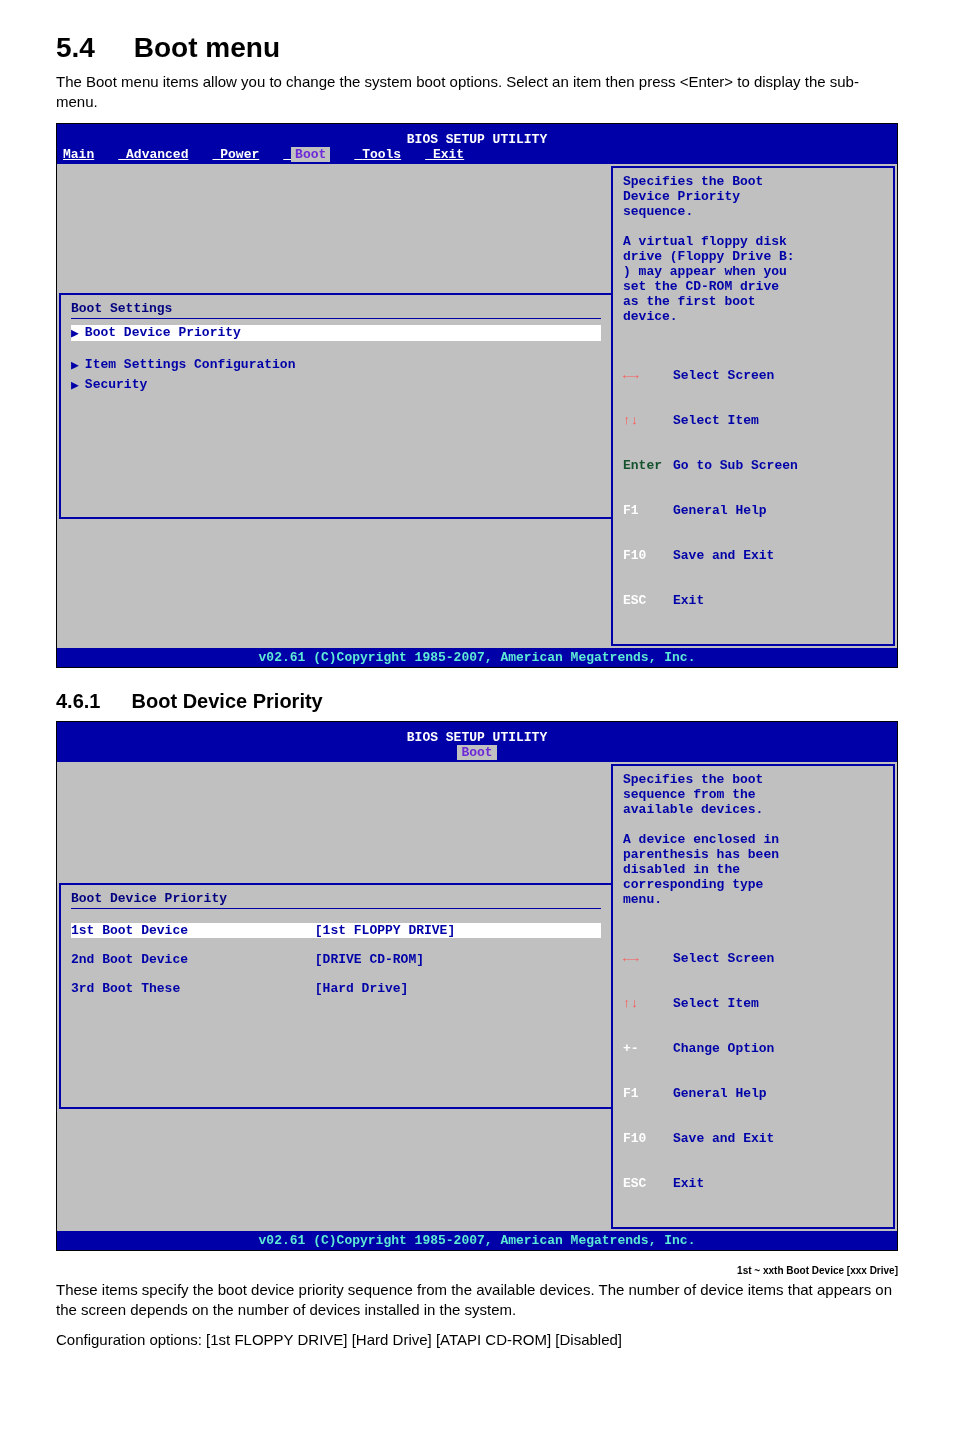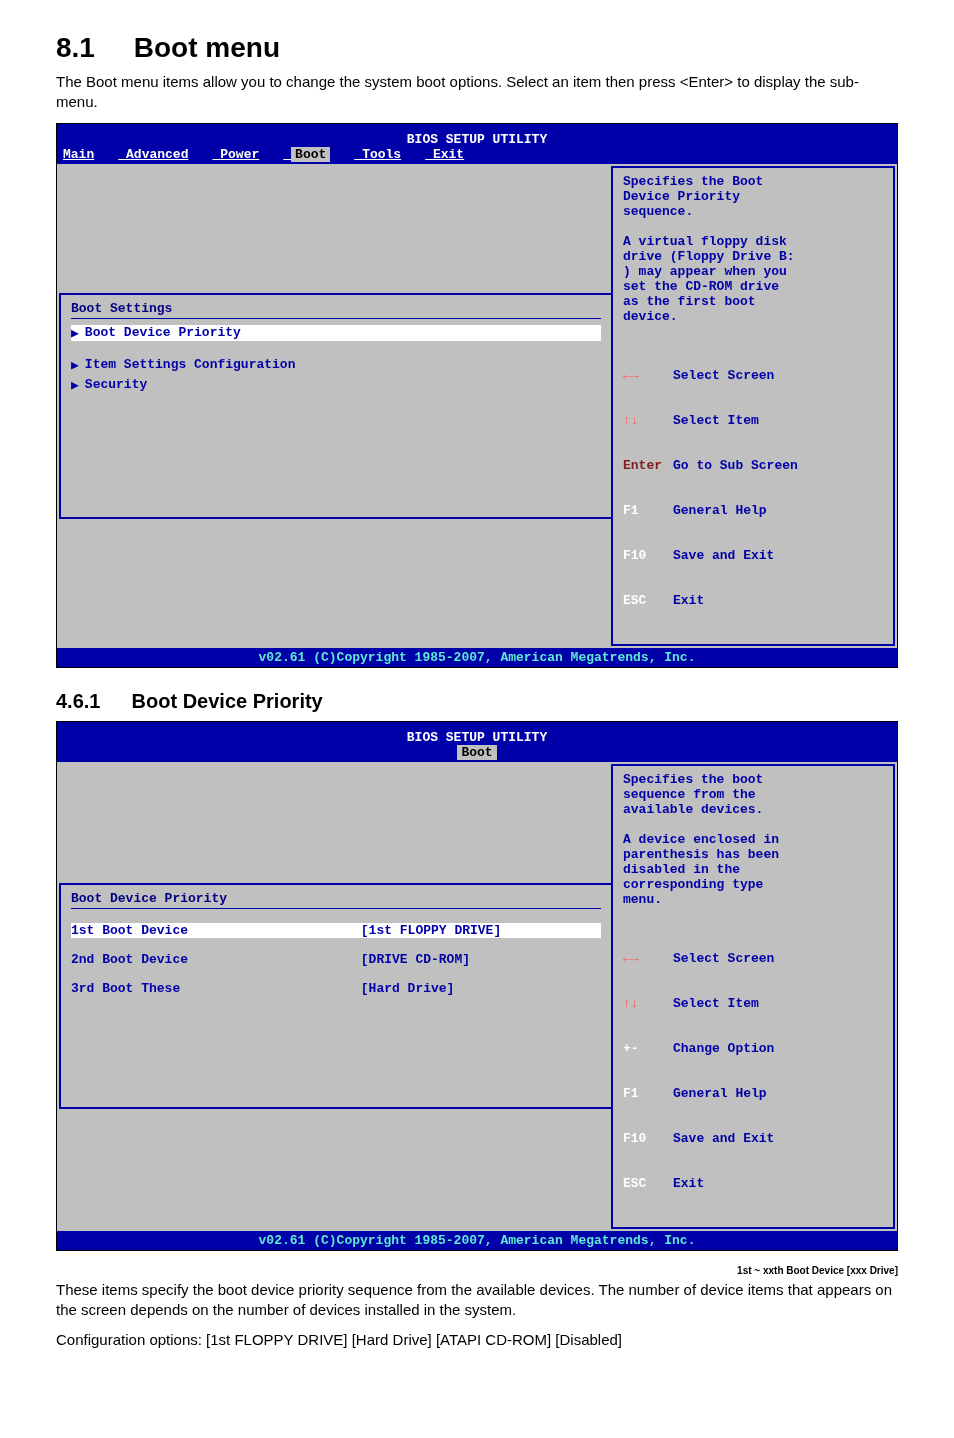--- a/index.html
+++ b/index.html
@@ -56,21 +56,21 @@
     padding: 0 6px 2px 6px;
     font-weight: bold;
     text-decoration: underline;
   }
   .bios .menubar span.tab {
     display:inline-block;
     margin-right: 24px;
     text-decoration: underline;
   }
   .bios .menubar span.sel {
-    color: #000000;
+    color: #6d28d9;
     background: #c0c0c0;
     text-decoration: none;
     padding: 0 4px;
   }
   .bios .body {
     display: flex;
     background: #c0c0c0;
     color: #0000a8;
     padding: 0;
     align-items: center;
@@ -106,53 +106,52 @@
     margin-right: 6px;
   }
   .bios .panel-left .item.hl {
     background: #ffffff;
   }
   .bios .panel-left .row {
     display: flex;
     color: #0000a8;
     font-weight: bold;
     margin: 14px 0;
-    gap: 46px;
   }
   .bios .panel-left .row .label { width: 46%; }
   .bios .panel-left .row .value { flex:1; }
   .bios .panel-left .row.hl { background: #ffffff; }
   .bios .panel-right .help-block { white-space: pre-wrap; }
   .bios .panel-right .nav-block { margin-top: 14px; white-space: pre-wrap; }
   .bios .panel-right .nav-line {
     display: flex;
     align-items: center;
   }
   .bios .panel-right .nav-key {
     display: inline-block;
     width: 50px;
     color: #ffffff;
   }
-  .bios .panel-right .nav-key.enter { color: #7f1d1d; }
+  .bios .panel-right .nav-key.enter { color: #14532d; }
   .bios .footer {
     background: #0000a8;
     color: #5eead4;
     text-align: center;
     padding: 2px 0;
     font-weight: bold;
   }
   
   .arrows-lr { color: #ff5555; }
   .arrows-ud { color: #ff5555; }
 </style>
 </head>
 <body>
 
 <h1 class="section">
-  <span class="num">8.1</span>
+  <span class="num">5.4</span>
   <span>Boot menu</span>
 </h1>
 <p class="body">The Boot menu items allow you to change the system boot options. Select an item then press &lt;Enter&gt; to display the sub-menu.</p>
 
 <div class="bios">
   <div class="title">BIOS SETUP UTILITY</div>
   <div class="menubar">
     <span class="tab">Main</span>
     <span class="tab">Advanced</span>
     <span class="tab">Power</span>

